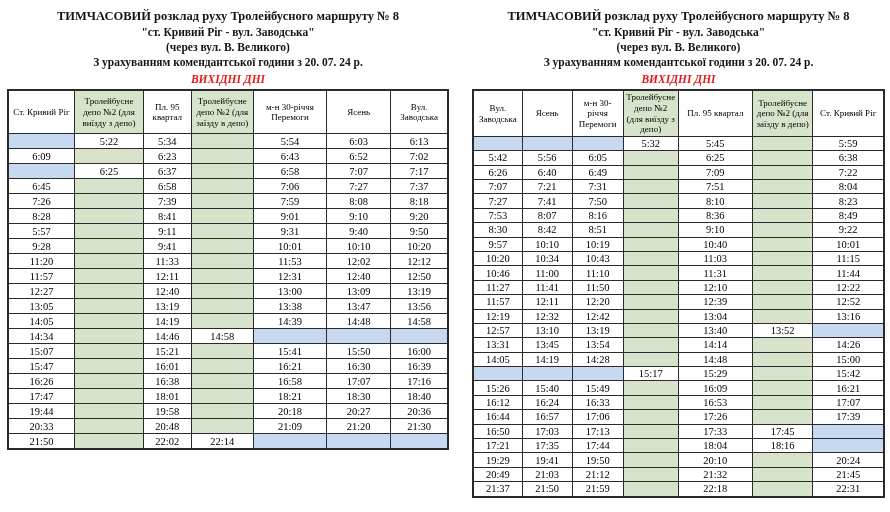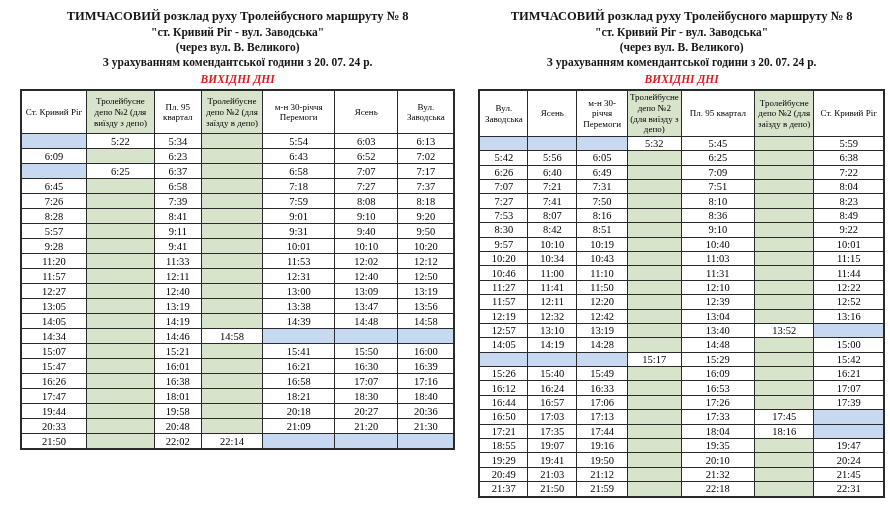--- a/index.html
+++ b/index.html
@@ -1,17 +1,17 @@
 <!DOCTYPE html>
 <html><head>
 <meta charset="utf-8">
 <style>
   html,body{margin:0;padding:0;background:#ffffff;}
   body{width:890px;height:512px;overflow:hidden;font-family:"Liberation Serif","DejaVu Serif",serif;}
-  .page{display:flex;width:890px;height:416px;box-sizing:border-box;padding:4px 5px 0 20px;gap:23px;}
+  .page{display:flex;width:890px;height:416px;box-sizing:border-box;padding:4px 5px 0 7px;gap:23px;}
   .board{display:flex;flex-direction:column;}
   .board.left{width:442px;}
   .board.right{width:413px;}
   .titles{text-align:center;}
   .t-line{font-weight:bold;color:#151515;line-height:1.32;}
   .t-main{font-size:12.5px;margin-top:4px;}
   .t-rest{font-size:11.5px;}
   .t-sub{font-weight:bold;font-style:italic;font-size:11.5px;line-height:1.25;margin:2px 0 3px 0;}
   table{border-collapse:collapse;width:100%;table-layout:fixed;}
   table{border:2px solid #2a2a2a;}
@@ -91,21 +91,21 @@
             <td style="background: rgb(215, 228, 203);"></td>
             <td>6:58</td>
             <td>7:07</td>
             <td>7:17</td>
           </tr>
           <tr>
             <td>6:45</td>
             <td style="background: rgb(215, 228, 203);"></td>
             <td>6:58</td>
             <td style="background: rgb(215, 228, 203);"></td>
-            <td>7:18</td>
+            <td>7:06</td>
             <td>7:27</td>
             <td>7:37</td>
           </tr>
           <tr>
             <td>7:26</td>
             <td style="background: rgb(215, 228, 203);"></td>
             <td>7:39</td>
             <td style="background: rgb(215, 228, 203);"></td>
             <td>7:59</td>
             <td>8:08</td>
@@ -409,20 +409,29 @@
           <tr>
             <td>12:57</td>
             <td>13:10</td>
             <td>13:19</td>
             <td style="background: rgb(215, 228, 203);"></td>
             <td>13:40</td>
             <td>13:52</td>
             <td style="background: rgb(198, 217, 240);"></td>
           </tr>
           <tr>
+            <td>13:31</td>
+            <td>13:45</td>
+            <td>13:54</td>
+            <td style="background: rgb(215, 228, 203);"></td>
+            <td>14:14</td>
+            <td style="background: rgb(215, 228, 203);"></td>
+            <td>14:26</td>
+          </tr>
+          <tr>
             <td>14:05</td>
             <td>14:19</td>
             <td>14:28</td>
             <td style="background: rgb(215, 228, 203);"></td>
             <td>14:48</td>
             <td style="background: rgb(215, 228, 203);"></td>
             <td>15:00</td>
           </tr>
           <tr>
             <td style="background: rgb(198, 217, 240);"></td>
@@ -470,29 +479,20 @@
             <td style="background: rgb(198, 217, 240);"></td>
           </tr>
           <tr>
             <td>17:21</td>
             <td>17:35</td>
             <td>17:44</td>
             <td style="background: rgb(215, 228, 203);"></td>
             <td>18:04</td>
             <td>18:16</td>
             <td style="background: rgb(198, 217, 240);"></td>
-          </tr>
-          <tr>
-            <td>18:55</td>
-            <td>19:07</td>
-            <td>19:16</td>
-            <td style="background: rgb(215, 228, 203);"></td>
-            <td>19:35</td>
-            <td style="background: rgb(215, 228, 203);"></td>
-            <td>19:47</td>
           </tr>
           <tr>
             <td>19:29</td>
             <td>19:41</td>
             <td>19:50</td>
             <td style="background: rgb(215, 228, 203);"></td>
             <td>20:10</td>
             <td style="background: rgb(215, 228, 203);"></td>
             <td>20:24</td>
           </tr>

